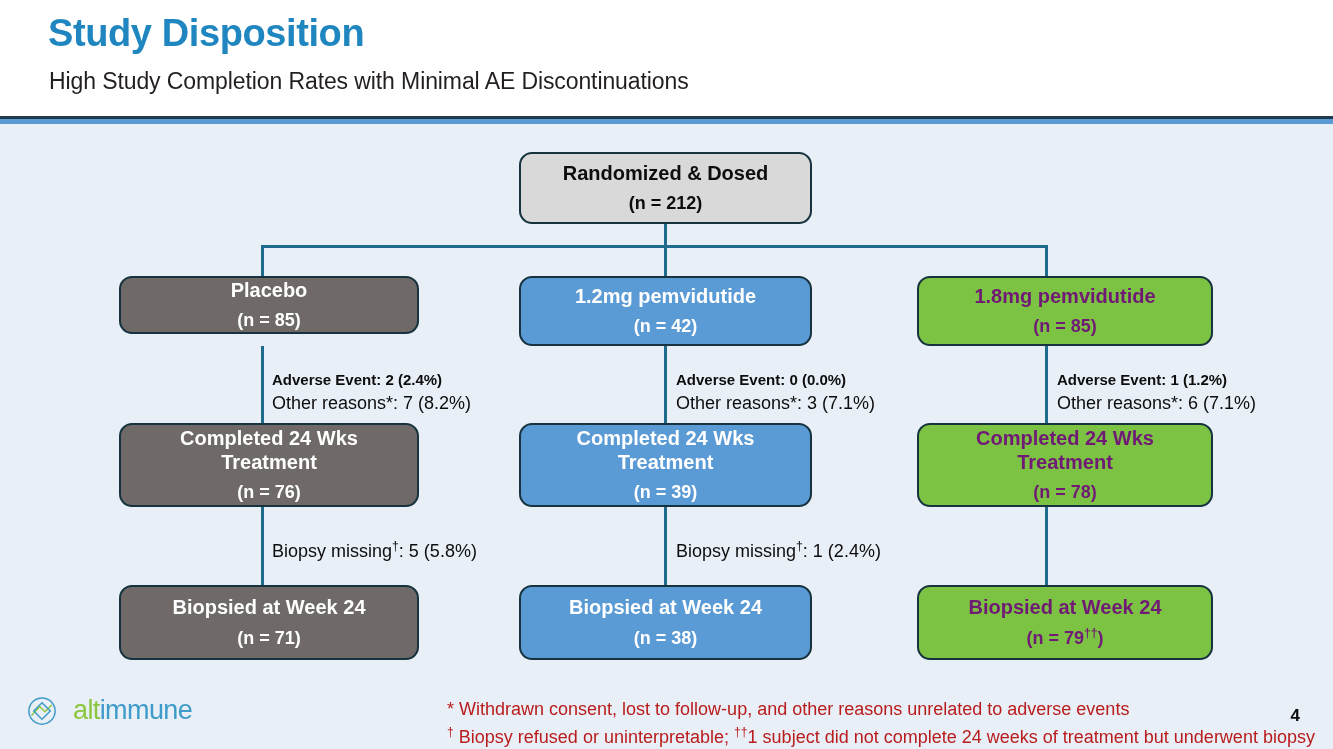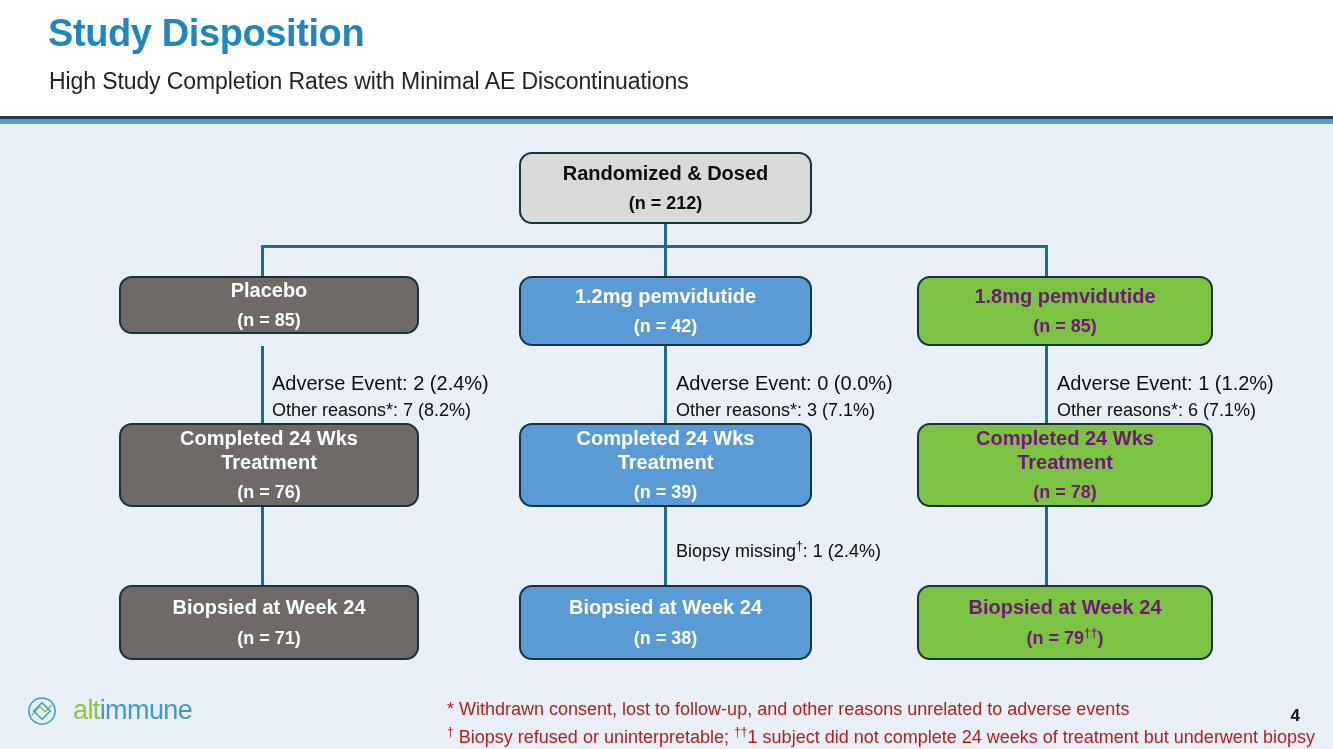--- a/index.html
+++ b/index.html
@@ -49,21 +49,21 @@
   }
   .node .l1{font-size:20px;}
   .node .l2{font-size:18px;margin-top:8px;}
   .node.grey{background:#d9d9d9;color:#0d0d0d;}
   .node.dgrey{background:#6f6a68;color:#ffffff;}
   .node.blue{background:#5b9bd5;color:#ffffff;}
   .node.green{background:#7cc243;color:#701a75;}
 
   
   .anno{position:absolute;z-index:4;color:#0d0d0d;}
-  .anno .bold{font-size:20px;font-weight:normal;line-height:1.38;white-space:nowrap;}
+  .anno .bold{font-size:15px;font-weight:bold;line-height:1.38;white-space:nowrap;}
   .anno .reg{font-size:18px;font-weight:normal;line-height:1.38;white-space:nowrap;}
   sup{font-size:0.68em;vertical-align:super;line-height:0;}
 
   
   .footnotes{position:absolute;left:447px;top:696px;z-index:5;}
   .footnotes div{font-size:18px;color:#b91c1c;line-height:1.55;white-space:nowrap;}
   .pagenum{position:absolute;right:33px;top:706px;font-size:17px;font-weight:bold;color:#0d0d0d;z-index:5;}
 
   .logo{position:absolute;left:27px;top:695px;display:flex;align-items:center;z-index:5;}
   .logo svg{display:block;}
@@ -115,20 +115,23 @@
       <div class="bold">Adverse Event: 2 (2.4%)</div>
       <div class="reg">Other reasons*: 7 (8.2%)</div>
     </div>
 
     <div class="node dgrey" style="left:119px;top:299px;width:300px;height:84px;">
       <div class="l1">Completed 24 Wks</div>
       <div class="l1">Treatment</div>
       <div class="l2">(n = 76)</div>
     </div>
 
+    <div class="anno" style="left:272px;top:415px;">
+      <div class="reg"><span>Biopsy missing</span><sup>†</sup><span>: 5 (5.8%)</span></div>
+    </div>
 
     <div class="node dgrey" style="left:119px;top:461px;width:300px;height:75px;">
       <div class="l1">Biopsied at Week 24</div>
       <div class="l2"><span>(n = 71</span><sup></sup><span>)</span></div>
     </div>
 
     <div class="node blue" style="left:519px;top:152px;width:293px;height:70px;">
       <div class="l1">1.2mg pemvidutide</div>
       <div class="l2">(n = 42)</div>
     </div>

